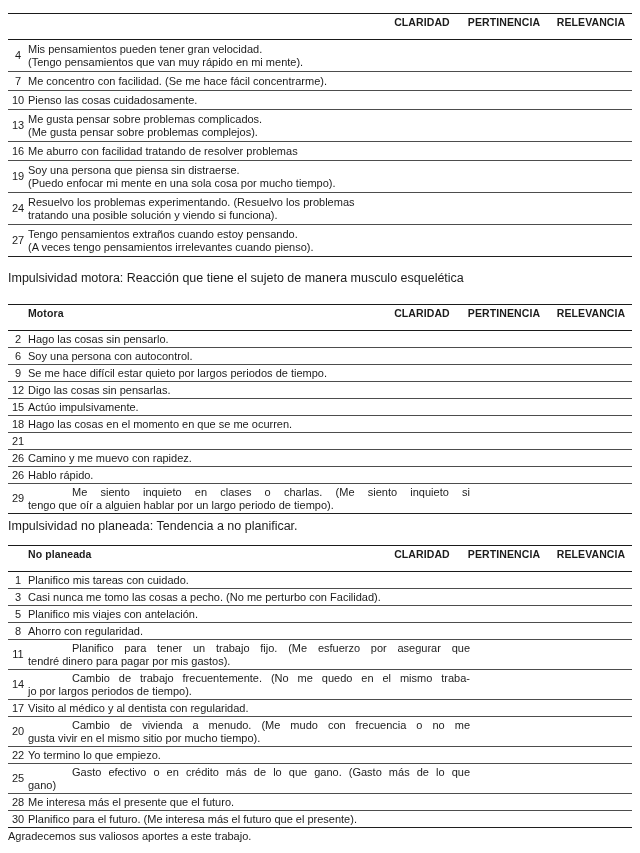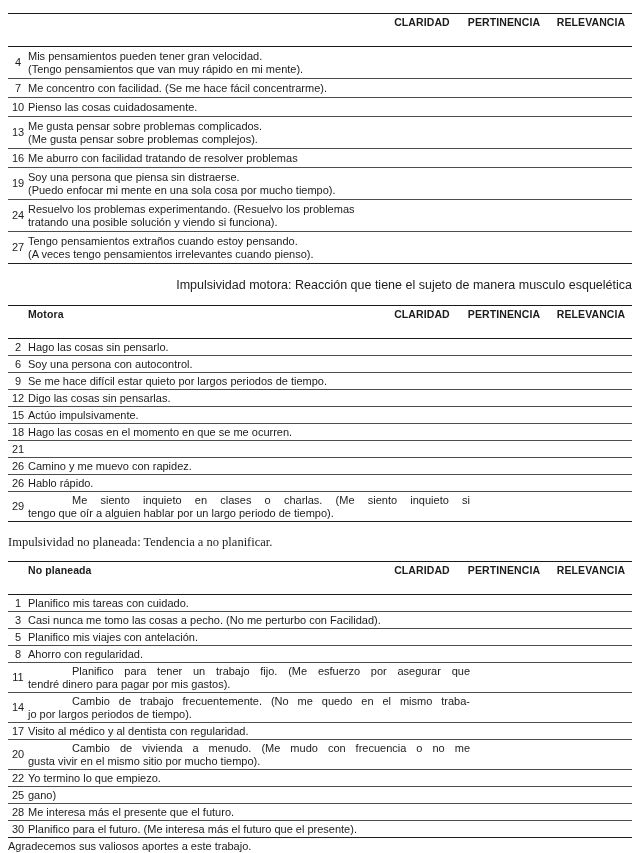--- a/index.html
+++ b/index.html
@@ -11,21 +11,21 @@
     overflow: hidden;
   }
   .page { padding: 13px 8px 4px 8px; }
 
   .qtable { border-top: 1.6px solid #1a1a1a; border-bottom: 1.4px solid #1f1f1f; }
 
   .thead {
     display: flex; align-items: center;
     border-bottom: 1.6px solid #1a1a1a;
     font-weight: bold; font-size: 10.5px; line-height: 15px;
-    padding: 1px 0 16px 0;
+    padding: 1px 0 9px 0;
     letter-spacing: 0.1px;
   }
   .thead .blank { width: 20px; }
   .thead .tlabel { flex: 1; }
   .thead .col { text-align: center; }
   .col-claridad   { width: 72px; }
   .col-pertinencia{ width: 92px; }
   .col-relevancia { width: 82px; }
 
   .row {
@@ -43,22 +43,22 @@
   .line { white-space: nowrap; }
   .line.justify {
     max-width: 442px;
     white-space: normal;
     text-align: justify;
     text-align-last: justify;
     padding-left: 44px;
   }
 
   .section-title { font-size: 12.5px; line-height: 16px; }
-  #section-title-motora   { margin: 13px 0 12px 0; text-align: right; }
-  #section-title-noplaneada { margin: 12px 0 11px 0; font-family: Liberation Serif, serif; }
+  #section-title-motora   { margin: 13px 0 18px 0; }
+  #section-title-noplaneada { margin: 4px 0 11px 0; }
 
   .footer-note { font-size: 11px; line-height: 16px; }
 </style>
 </head>
 <body>
 
 <div class="page">
 
   <div class="qtable t1">
     <div class="thead">
@@ -286,20 +286,21 @@
   <div class="row">
     <div class="num">22</div>
     <div class="txt">
             <div class="line">Yo termino lo que empiezo.</div>
           </div>
   </div>
 
   <div class="row">
     <div class="num">25</div>
     <div class="txt">
+            <div class="line justify">Gasto efectivo o en crédito más de lo que gano. (Gasto más de lo que</div>
             <div class="line">gano)</div>
           </div>
   </div>
 
   <div class="row">
     <div class="num">28</div>
     <div class="txt">
             <div class="line">Me interesa más el presente que el futuro.</div>
           </div>
   </div>

